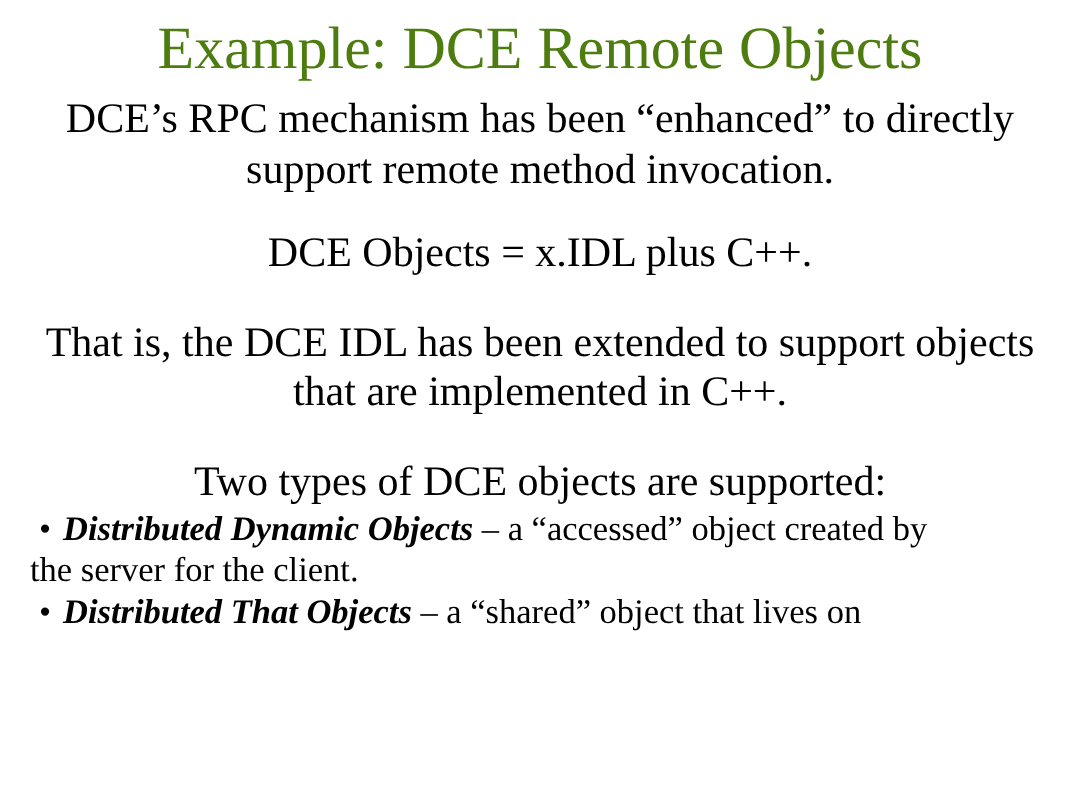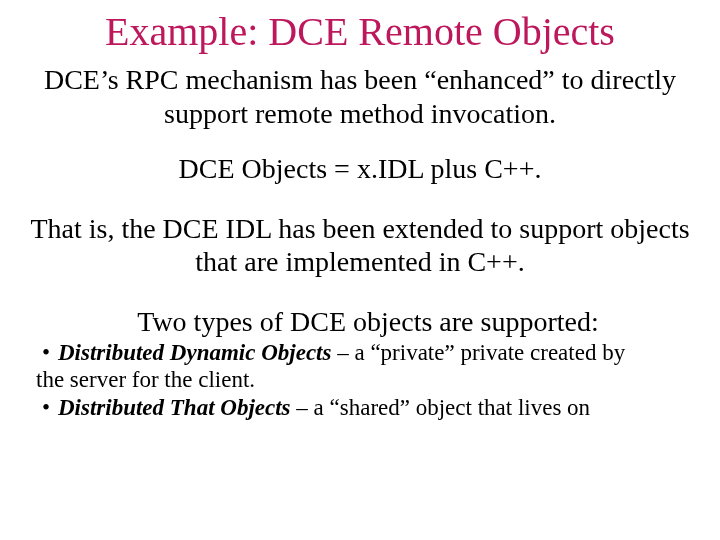--- a/index.html
+++ b/index.html
@@ -7,36 +7,35 @@
     width: 720px;
     height: 540px;
     background: #ffffff;
     font-family: "Times New Roman", Times, serif;
     color: #000000;
     padding: 8px 20px 20px 20px;
     overflow: hidden;
   }
   .title {
     font-size: 40px;
-    color: #be185d;
+    color: #4d7c0f;
     text-align: center;
     font-weight: normal;
     margin-bottom: 8px;
   }
   .para {
     font-size: 28px;
     text-align: center;
     line-height: 1.2;
   }
   .gap-sm { height: 22px; }
   .gap-md { height: 26px; }
   .block-left {
     font-size: 23px;
     line-height: 1.2;
-    margin-left: 16px;
   }
   .bullet-line {
     display: flex;
     font-size: 23px;
     line-height: 1.2;
   }
   .bullet-mark {
     width: 22px;
     flex-shrink: 0;
     text-align: left;
@@ -68,21 +67,21 @@
 <p class="para">That is, the DCE IDL has been extended to support objects that are implemented in C++.</p>
 
 <div class="gap-md"></div>
 
 <div class="block-left">
   <p class="para">Two types of DCE objects are supported:</p>
 
   <div class="bullet-line">
     <span class="bullet-mark">•</span>
     <span class="bullet-text">
-      <span class="ital">Distributed Dynamic Objects</span><span> – a “private” private created by</span>
+      <span class="ital">Distributed Dynamic Objects</span><span> – a “accessed” object created by</span>
     </span>
   </div>
   <p class="bullet-cont">the server for the client.</p>
 
   <div class="bullet-line">
     <span class="bullet-mark">•</span>
     <span class="bullet-text">
       <span class="ital">Distributed That Objects</span><span> – a “shared” object that lives on</span>
     </span>
   </div>

